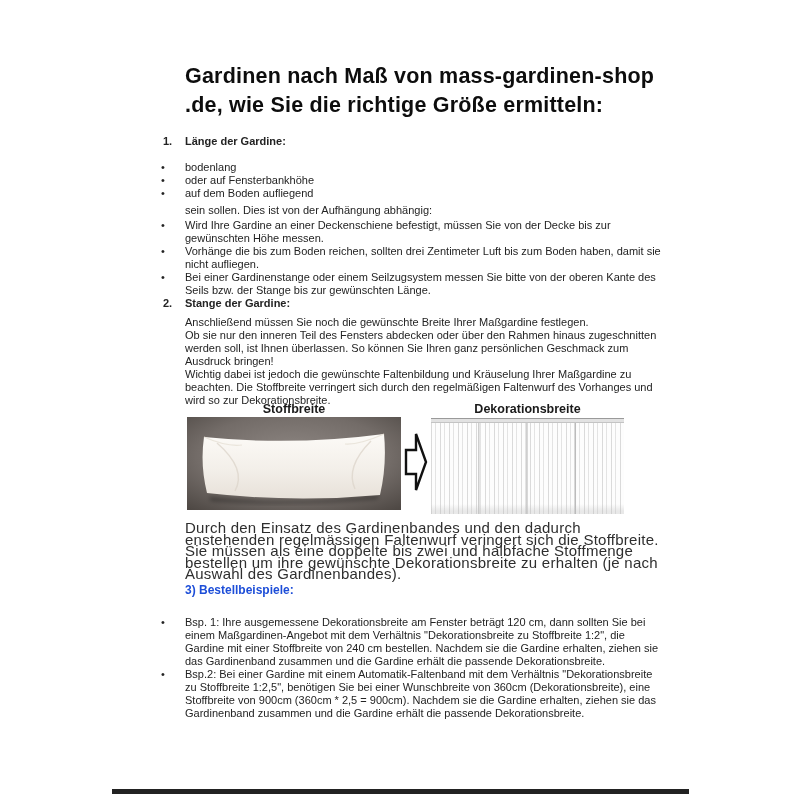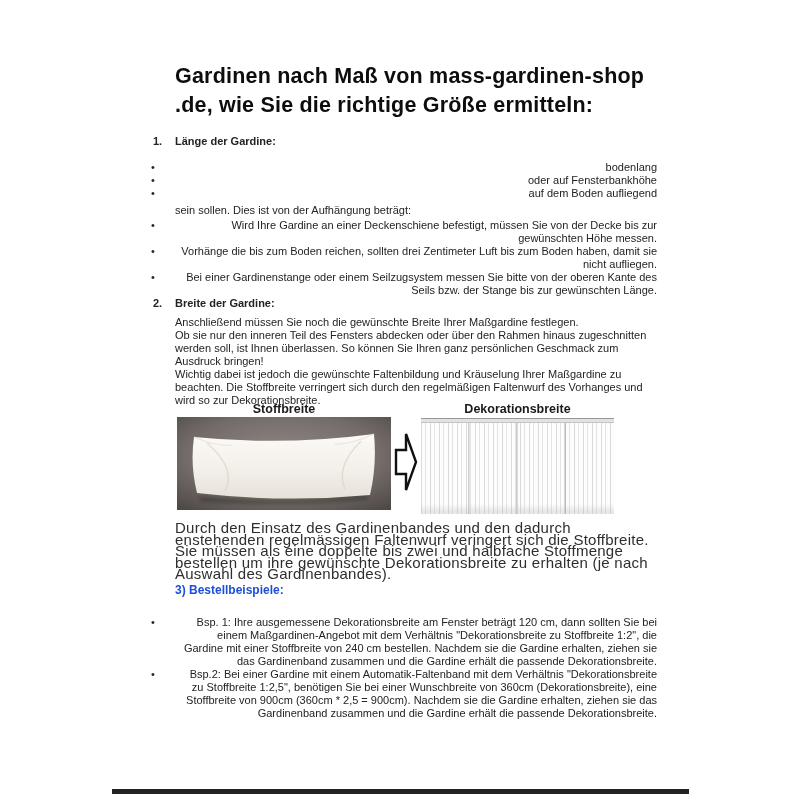--- a/index.html
+++ b/index.html
@@ -4,34 +4,34 @@
 <style>
   * { margin:0; padding:0; box-sizing:border-box; }
   html,body { width:800px; height:800px; }
   body {
     font-family: "Liberation Sans", "DejaVu Sans", sans-serif;
     background:#ffffff; color:#222;
     position:relative; overflow:hidden;
   }
   .page { position:absolute; inset:0; background:#ffffff; }
   .content {
-    position:absolute; left:175px; top:0; width:482px;
+    position:absolute; left:185px; top:0; width:482px;
     padding-top:62px;
     font-size:11px; line-height:13px; color:#232323;
   }
   .pre { white-space:pre-line; }
   .title {
     font-size:21.5px; line-height:29px; font-weight:bold; color:#0d0d0d;
     letter-spacing:0.2px; margin:0 0 15px 0; white-space:pre-line;
   }
   .sec-heading { position:relative; font-weight:bold; font-size:11px; }
   .sec-num { position:absolute; left:-22px; top:0; font-weight:bold; }
   .para { margin-top:5px; }
   ul.blist { list-style:none; }
-  ul.blist li { position:relative;text-align:right; }
+  ul.blist li { position:relative; }
   ul.blist li::before {
     content:"\2022"; position:absolute; left:-24px; top:0;
     font-size:11px; color:#232323;
   }
   .options { margin-top:13px; }
   .options-note { margin-top:4px; }
   .mounting { margin-top:2px; }
   .sec2-heading { margin-top:0; }
   .width-para { margin-top:6px; }
 
@@ -83,31 +83,31 @@
       <span>Länge der Gardine:</span>
     </div>
 
 
     <ul class="blist options">
       <li>bodenlang</li>
       <li>oder auf Fensterbankhöhe</li>
       <li>auf dem Boden aufliegend</li>
     </ul>
 
-    <p class="options-note">sein sollen. Dies ist von der Aufhängung beträgt:</p>
+    <p class="options-note">sein sollen. Dies ist von der Aufhängung abhängig:</p>
 
     <ul class="blist mounting">
       <li>Wird Ihre Gardine an einer Deckenschiene befestigt, müssen Sie von der Decke bis zur gewünschten Höhe messen.</li>
       <li>Vorhänge die bis zum Boden reichen, sollten drei Zentimeter Luft bis zum Boden haben, damit sie nicht aufliegen.</li>
       <li>Bei einer Gardinenstange oder einem Seilzugsystem messen Sie bitte von der oberen Kante des Seils bzw. der Stange bis zur gewünschten Länge.</li>
     </ul>
 
     <div class="sec-heading sec2-heading">
       <span class="sec-num">2.</span>
-      <span>Breite der Gardine:</span>
+      <span>Stange der Gardine:</span>
     </div>
 
     <p class="para width-para pre">Anschließend müssen Sie noch die gewünschte Breite Ihrer Maßgardine festlegen.
 Ob sie nur den inneren Teil des Fensters abdecken oder über den Rahmen hinaus zugeschnitten werden soll, ist Ihnen überlassen. So können Sie Ihren ganz persönlichen Geschmack zum Ausdruck bringen!
 Wichtig dabei ist jedoch die gewünschte Faltenbildung und Kräuselung Ihrer Maßgardine zu beachten. Die Stoffbreite verringert sich durch den regelmäßigen Faltenwurf des Vorhanges und wird so zur Dekorationsbreite.</p>
 
     <div class="figure">
       <div class="fig-col">
         <div class="fig-label">Stoffbreite</div>
         <svg class="fig-left-img" viewBox="0 0 214 93" xmlns="http://www.w3.org/2000/svg">

